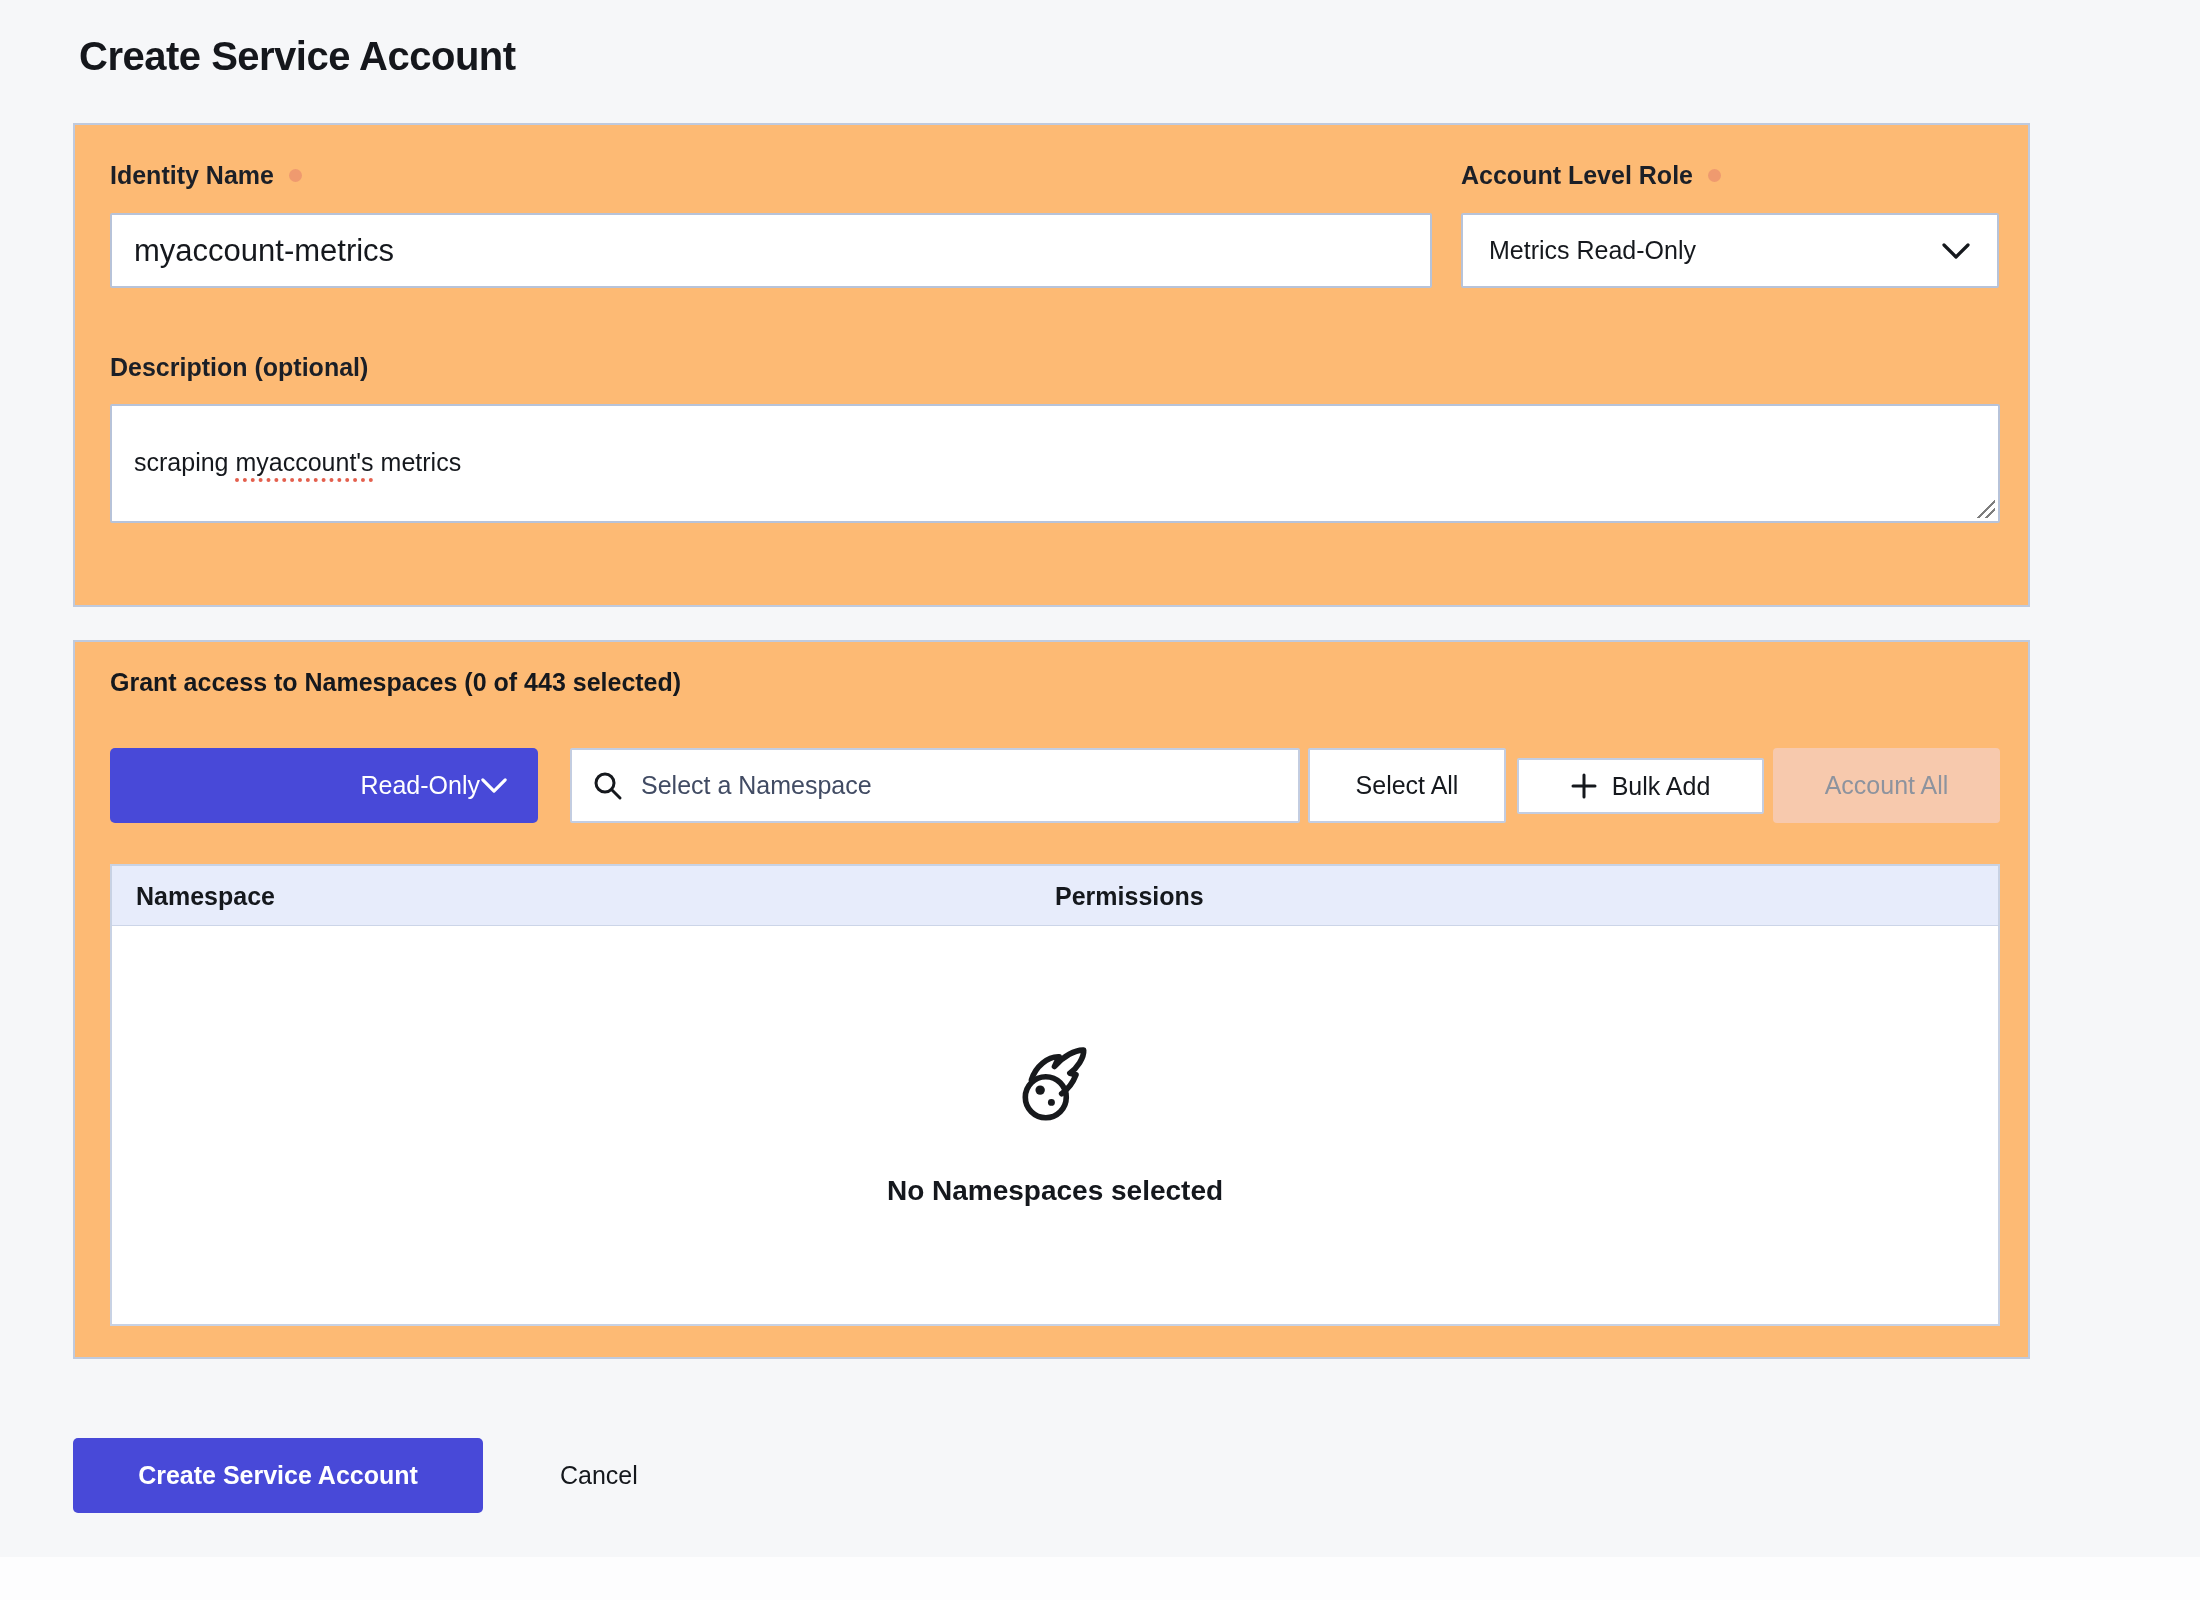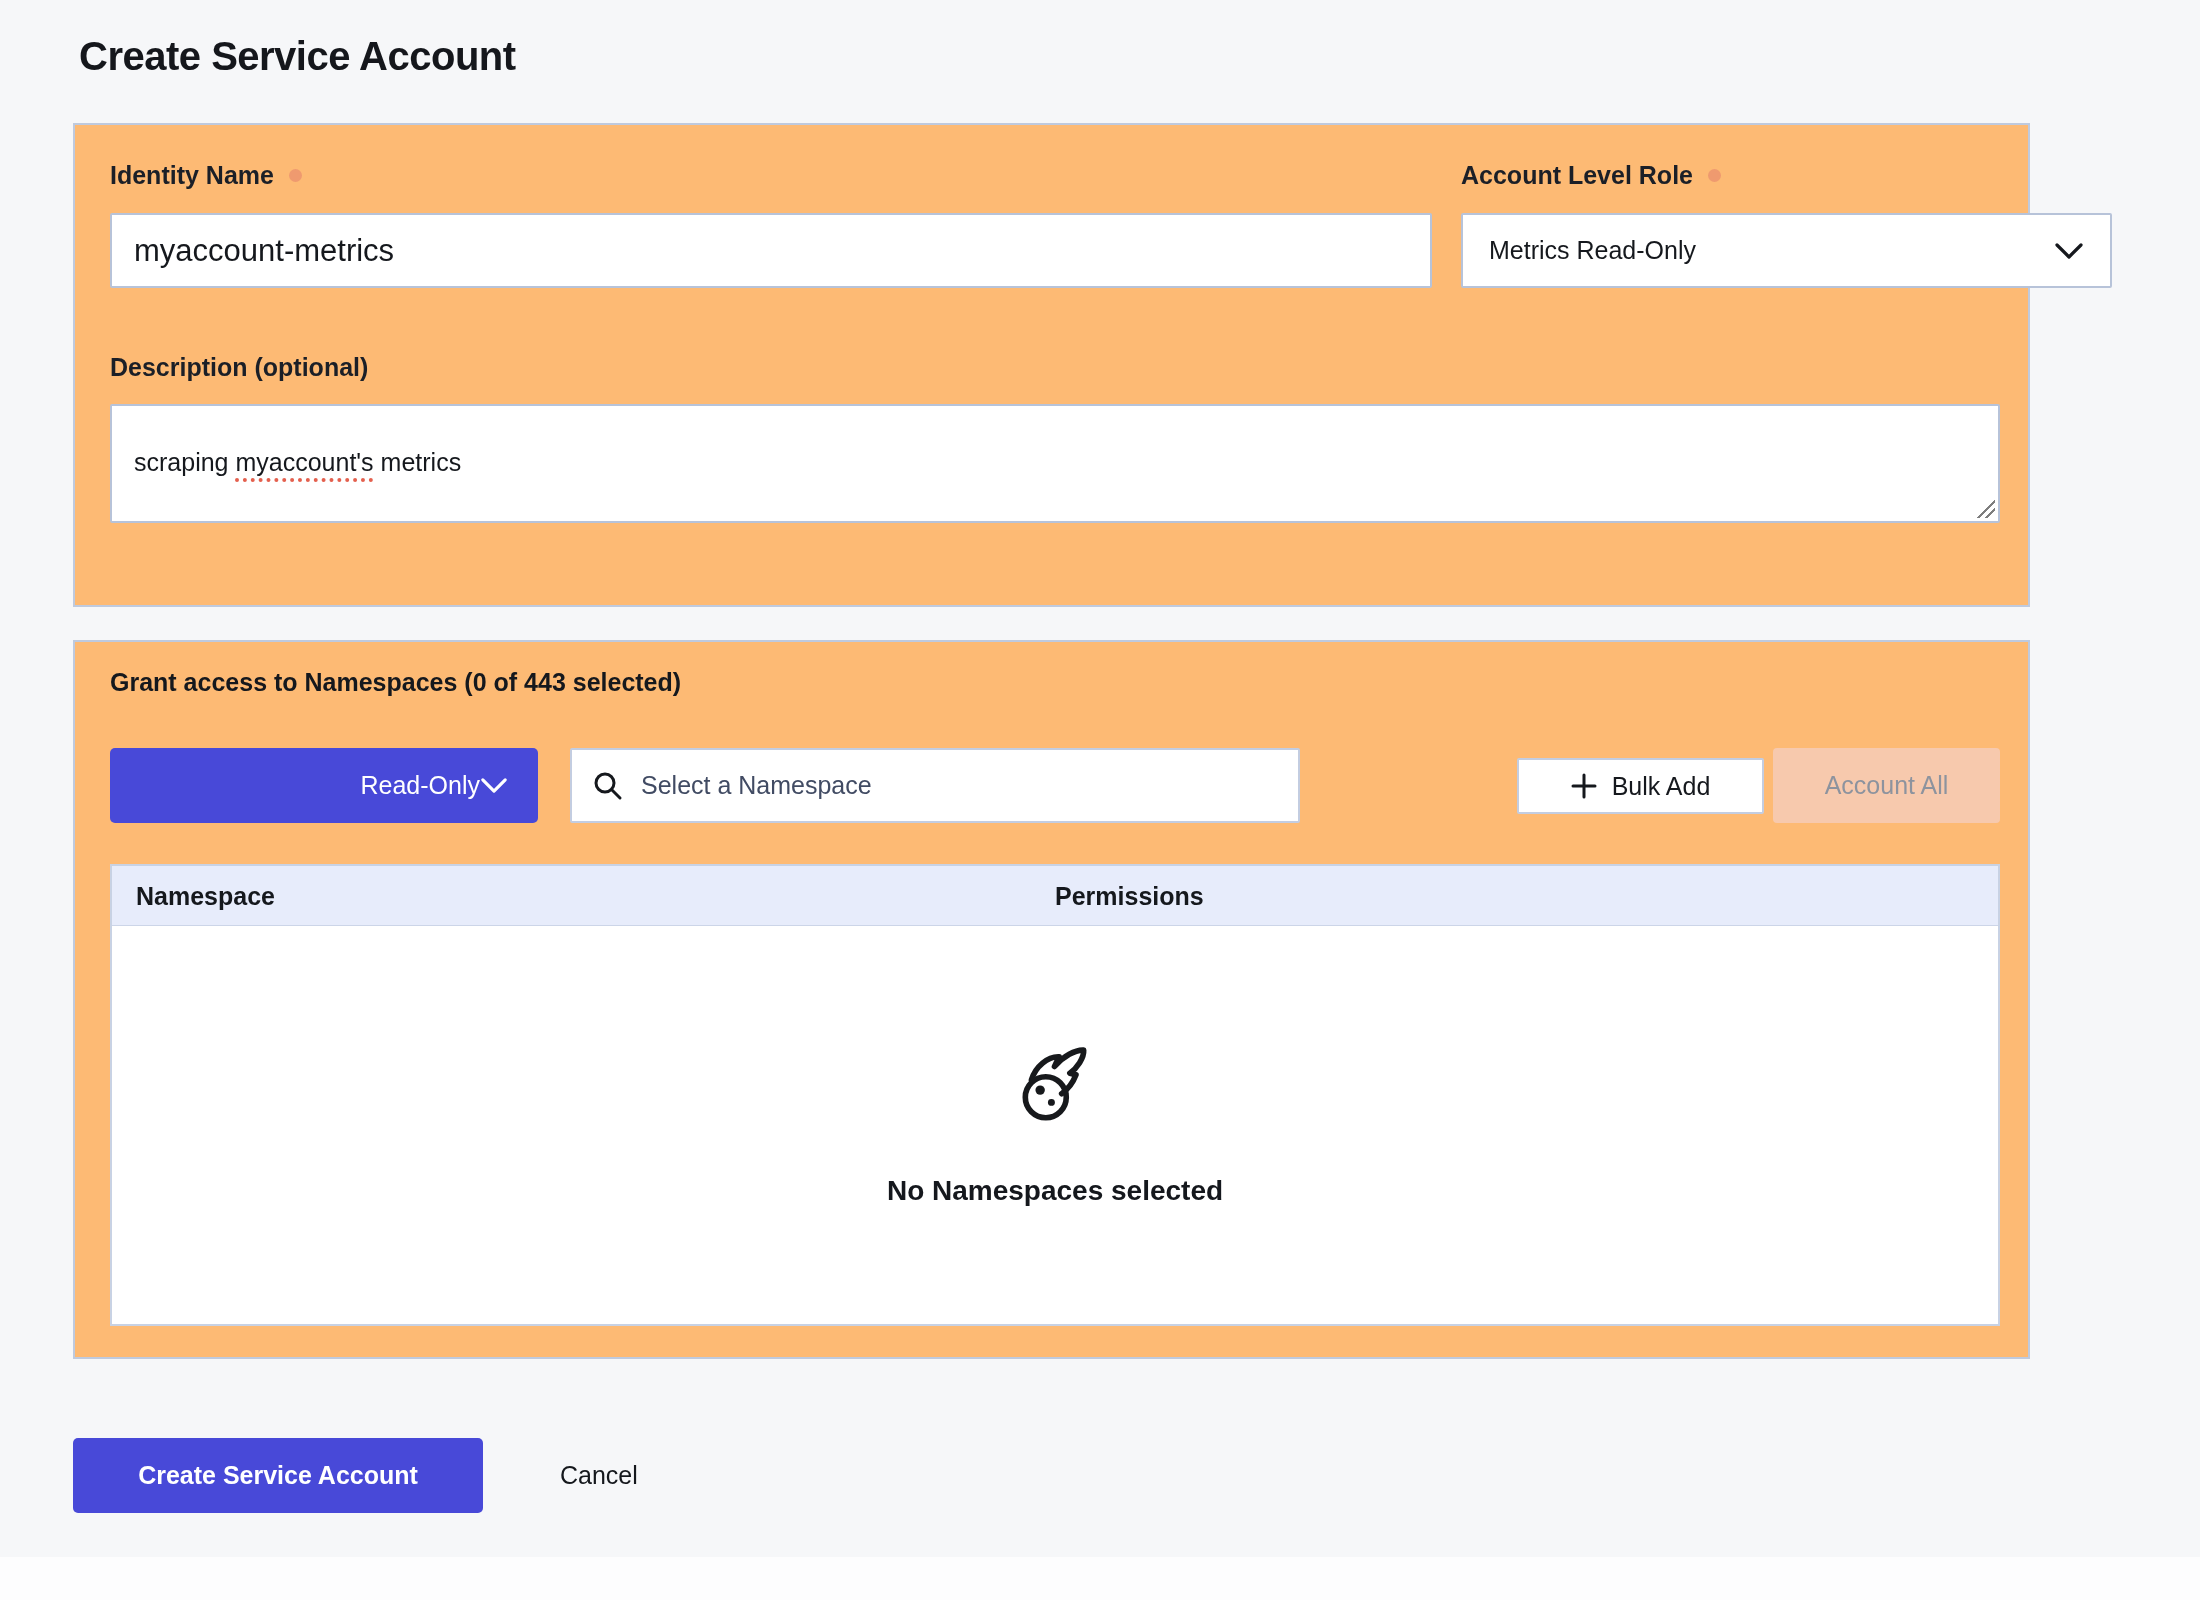--- a/index.html
+++ b/index.html
@@ -68,21 +68,21 @@
     <div class="field-label" style="left:35px;top:36px;">
       <span>Identity Name</span>
       <span class="req-dot"></span>
     </div>
     <input class="text-input" style="left: 35px; top: 88px; width: 1322px; height: 75px;" value="myaccount-metrics">
 
     <div class="field-label" style="left:1386px;top:36px;">
       <span>Account Level Role</span>
       <span class="req-dot"></span>
     </div>
-    <div class="select-box" style="left:1386px;top:88px;width:651px;height:75px;">
+    <div class="select-box" style="left:1386px;top:88px;width:538px;height:75px;">
       <span class="sel-text">Metrics Read-Only</span>
       <span class="icon">
         <svg width="30" height="18" viewBox="0 0 30 18">
             <polyline points="3,3 15,15 27,3" fill="none" stroke="#15181d" stroke-width="3.2" stroke-linecap="round" stroke-linejoin="round"></polyline>
           </svg>
       </span>
     </div>
 
     <div class="field-label" style="left:35px;top:228px;">
       <span>Description (optional)</span>
@@ -109,20 +109,23 @@
     <div class="search-wrap">
       <span class="icon">
         <svg width="32" height="32" viewBox="0 0 32 32">
             <circle cx="13" cy="13" r="9" fill="none" stroke="#15181d" stroke-width="3"></circle>
             <line x1="20" y1="20" x2="28" y2="28" stroke="#15181d" stroke-width="3" stroke-linecap="round"></line>
           </svg>
       </span>
       <input type="text" placeholder="Select a Namespace" style="">
     </div>
 
+    <div class="btn btn-plain" style="position:absolute;left:1233px;top:106px;width:198px;height:75px;">
+      <span>Select All</span>
+    </div>
 
     <div class="btn btn-plain" style="position:absolute;left:1442px;top:116px;width:247px;height:56px;gap:15px;">
       <span class="icon">
         <svg width="26" height="26" viewBox="0 0 26 26">
             <line x1="13" y1="2" x2="13" y2="24" stroke="#15181d" stroke-width="3" stroke-linecap="round"></line>
             <line x1="2" y1="13" x2="24" y2="13" stroke="#15181d" stroke-width="3" stroke-linecap="round"></line>
           </svg>
       </span>
       <span>Bulk Add</span>
     </div>

